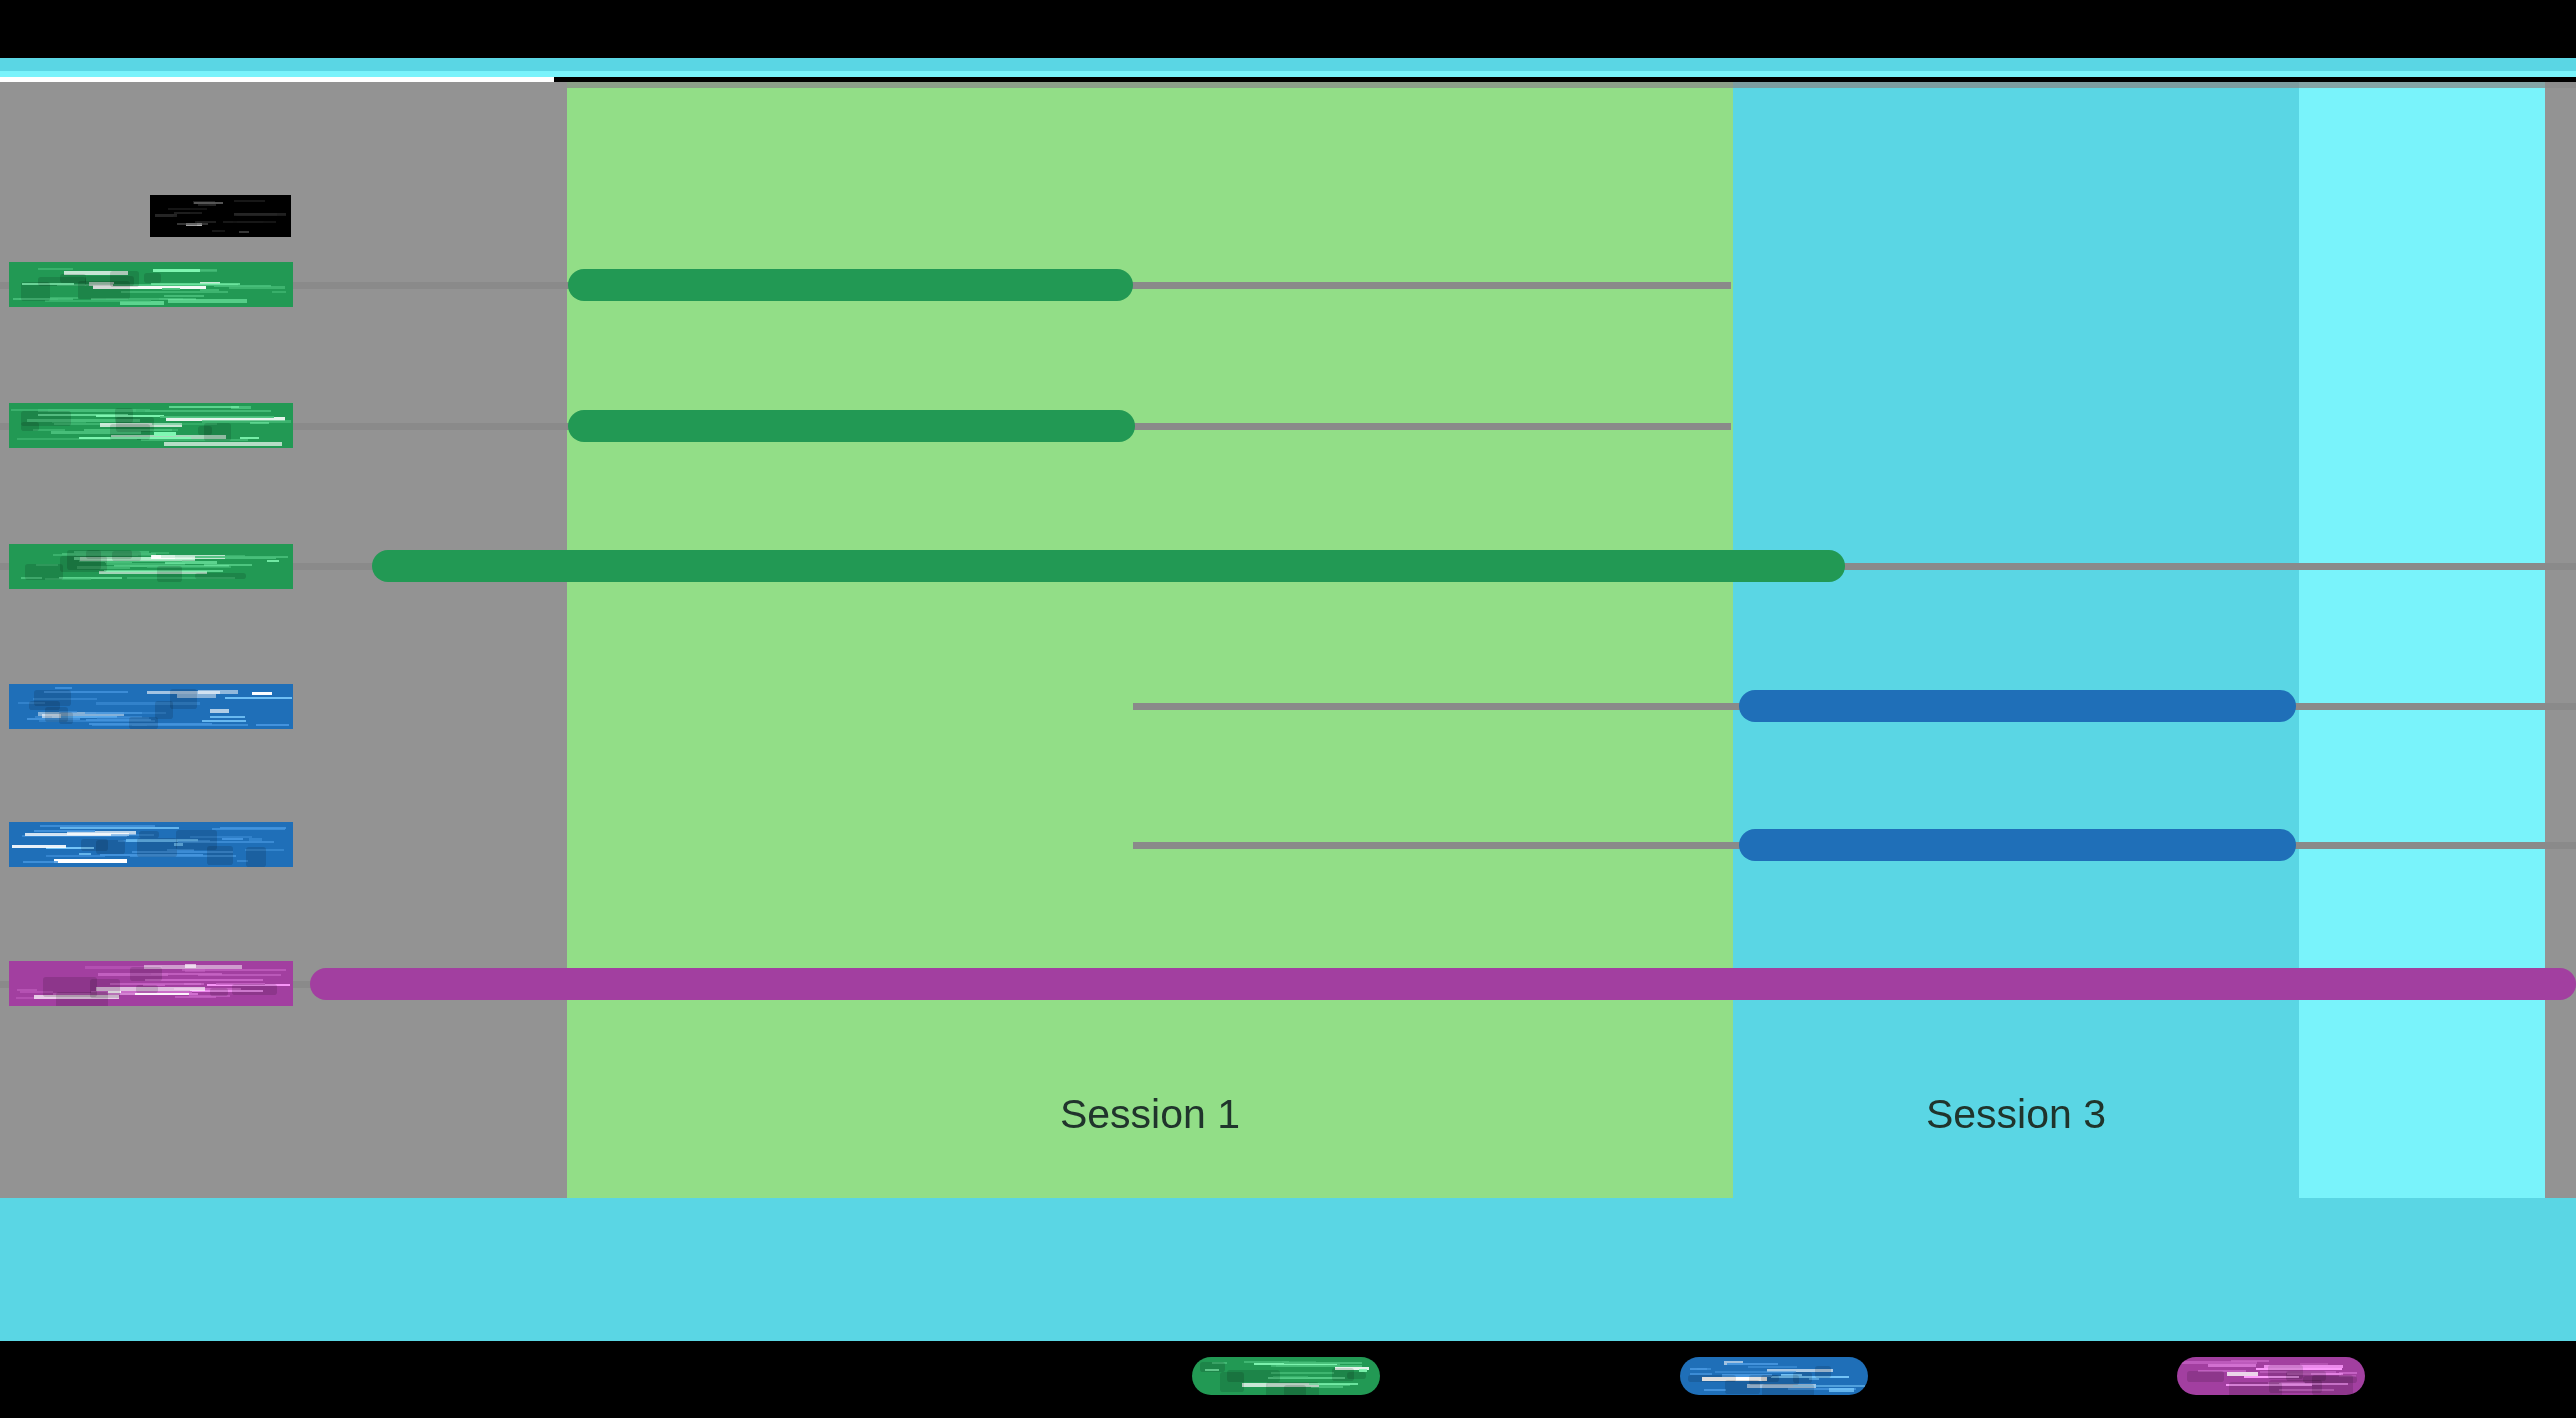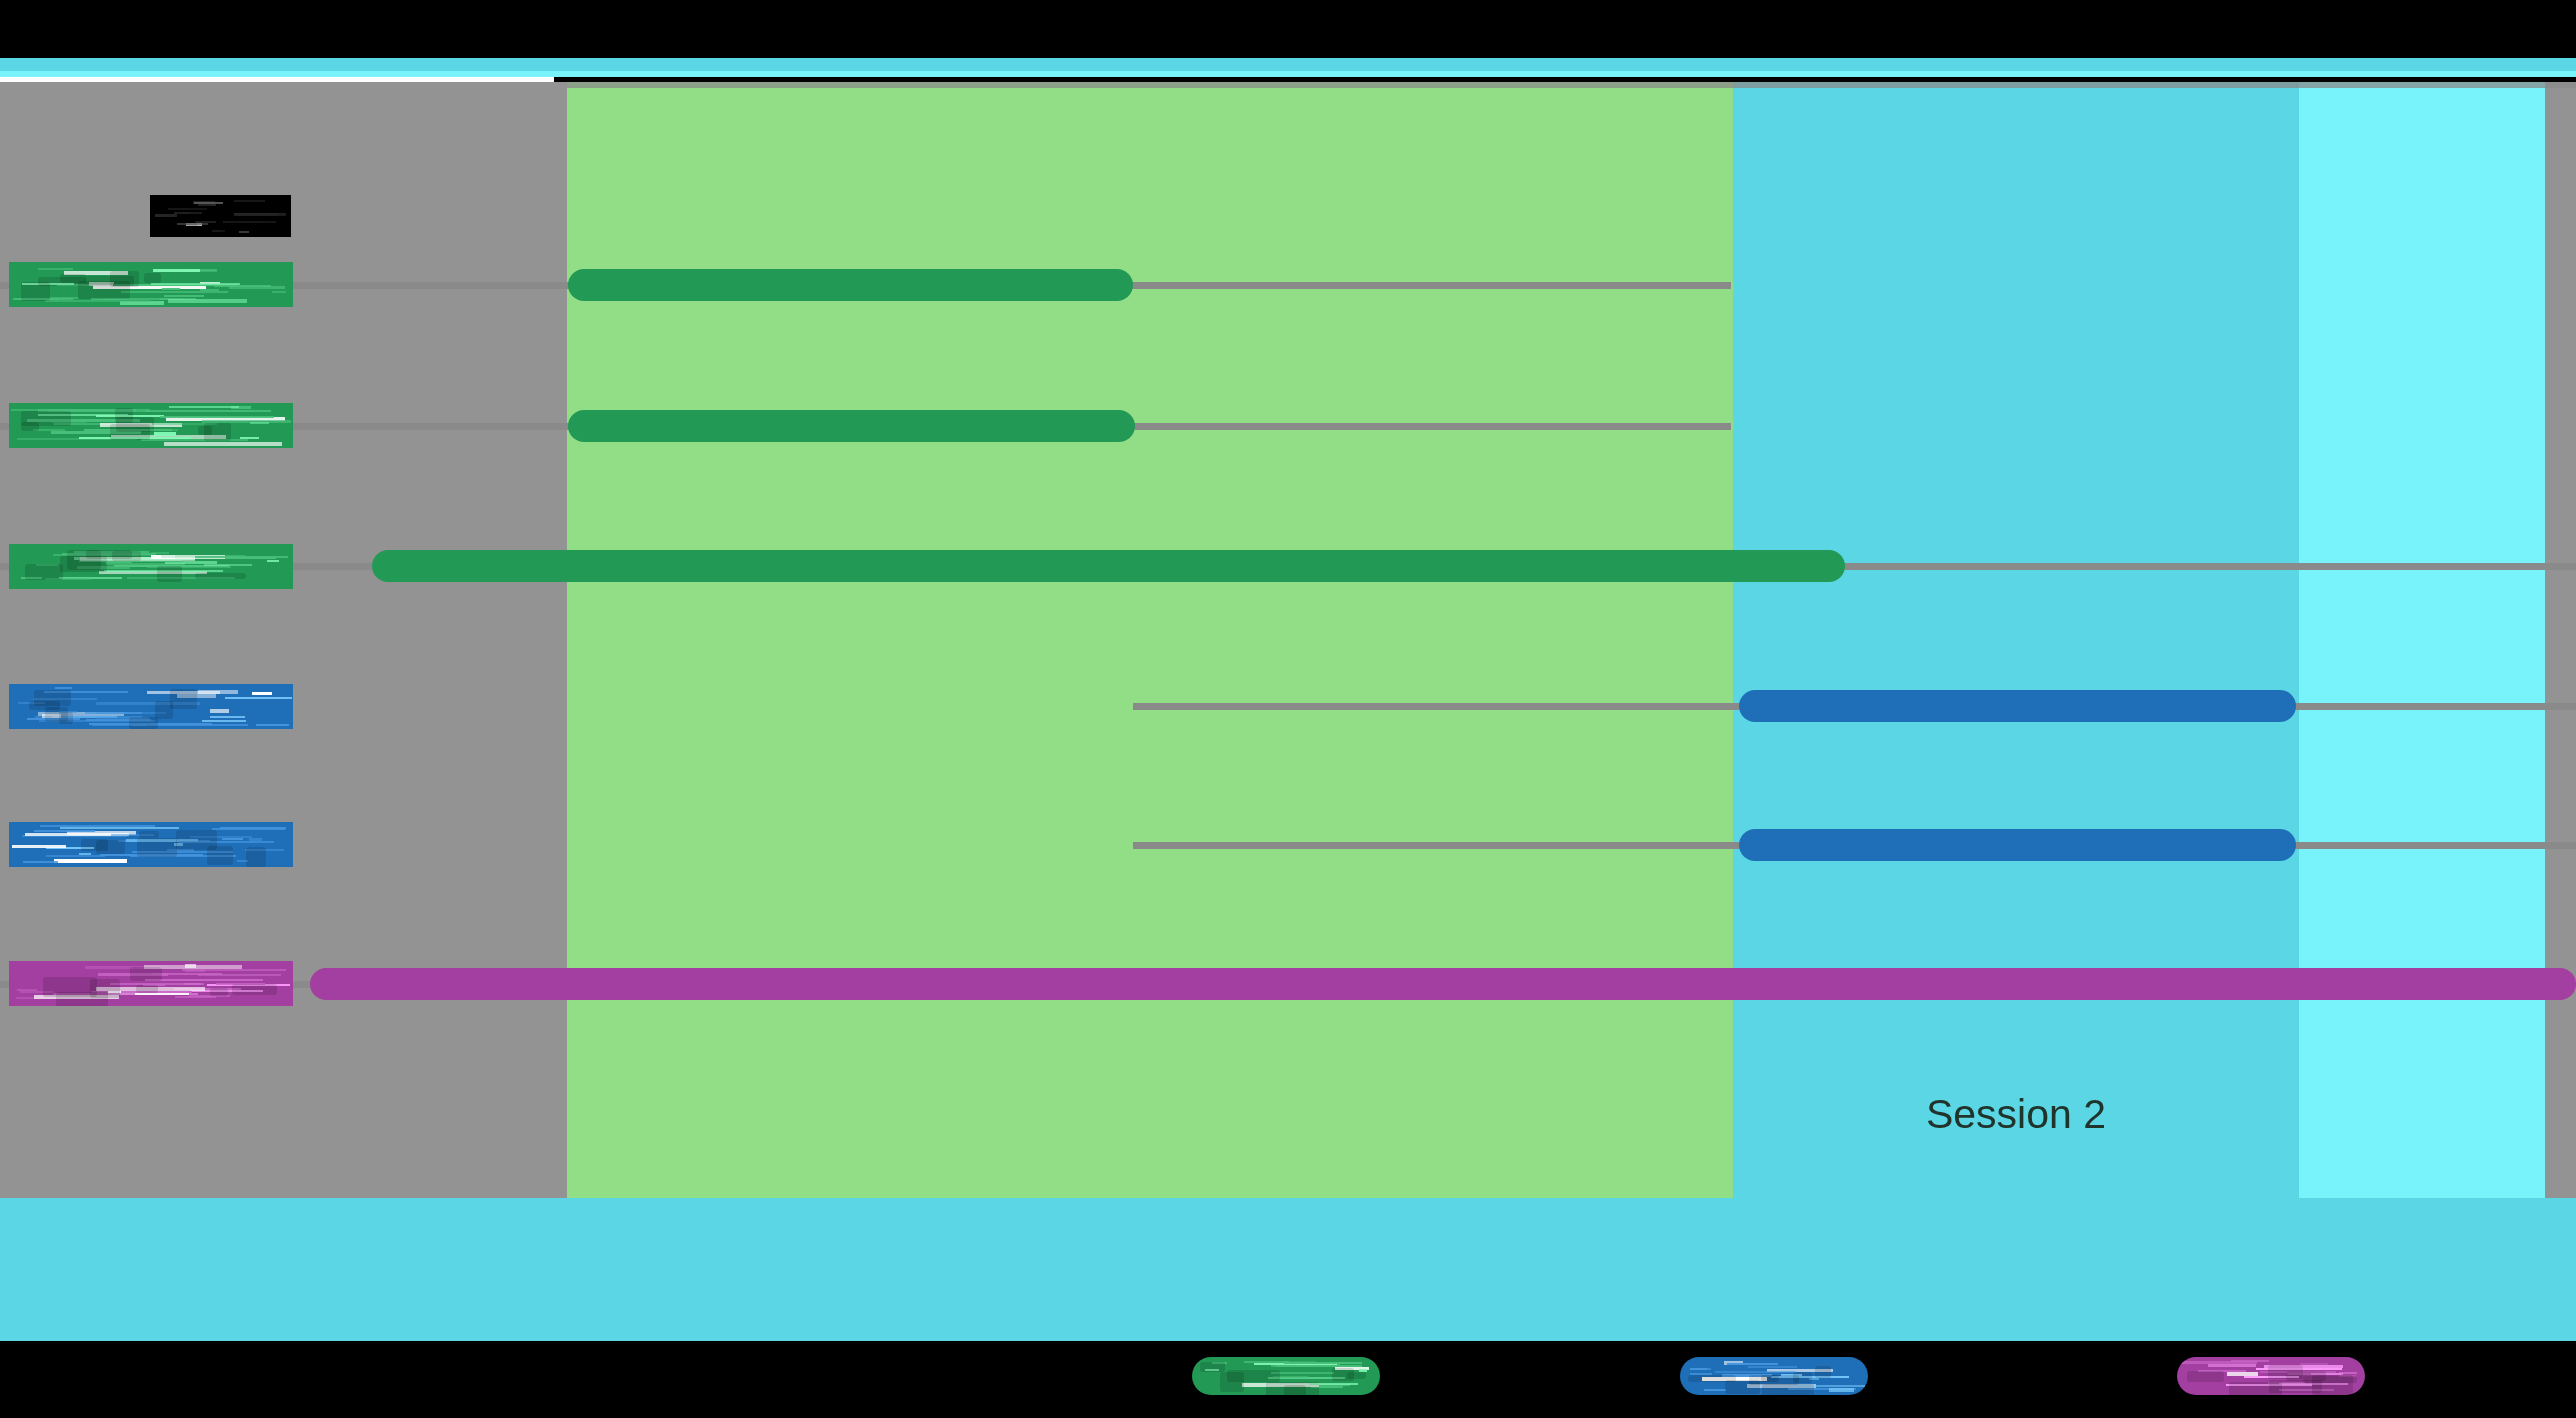--- a/index.html
+++ b/index.html
@@ -420,21 +420,22 @@
             <i style="left: 127px; top: 23.5px; width: 22px; height: 8px; background: rgba(0, 0, 0, 0.13); border-radius: 2.8px;"></i>
             <i style="left: 81px; top: 18px; width: 30px; height: 18.5px; background: rgba(0, 0, 0, 0.13); border-radius: 2.8px;"></i>
             <i style="left: 34px; top: 15.8px; width: 54px; height: 20px; background: rgba(0, 0, 0, 0.13); border-radius: 2.8px;"></i>
             <i style="left: 223px; top: 23.4px; width: 45px; height: 11px; background: rgba(0, 0, 0, 0.13); border-radius: 2.8px;"></i>
             <i style="left: 121px; top: 6px; width: 32px; height: 13.6px; background: rgba(0, 0, 0, 0.13); border-radius: 2.8px;"></i>
             <i style="left: 201px; top: 27px; width: 18px; height: 8.4px; background: rgba(0, 0, 0, 0.13); border-radius: 2.8px;"></i>
           </span>
         </div>
       </div>
 
-    <div class="band-label" id="band-label-1" style="left: 1733px; width: 566px; top: 1009px;">Session 2</div>
+    <div class="band-label" id="band-label-0" style="left: 567px; width: 1166px; top: 1009px;">Session 1</div>
+    <div class="band-label" id="band-label-1" style="left: 1733px; width: 566px; top: 1009px;">Session 3</div>
   </div>
 
   <div class="bottom-cyan"></div>
 
   <div class="legend">
     <div id="legend-layer">
         <div class="legend-item" style="left: 1192px; width: 188px;">
           <div class="legend-swatch" style="width: 188px; background: rgb(34, 153, 84);">
             <span class="glitch">
               <i style="left: 79px; top: 15.2px; width: 63px; height: 2.3px; background: rgb(72, 191, 122); opacity: 0.72;"></i>

